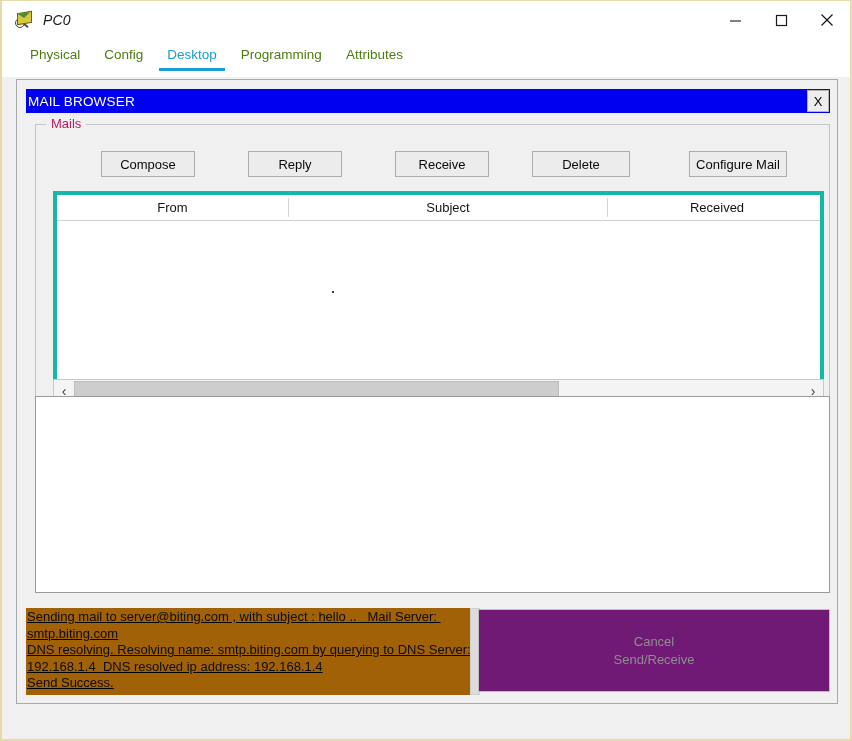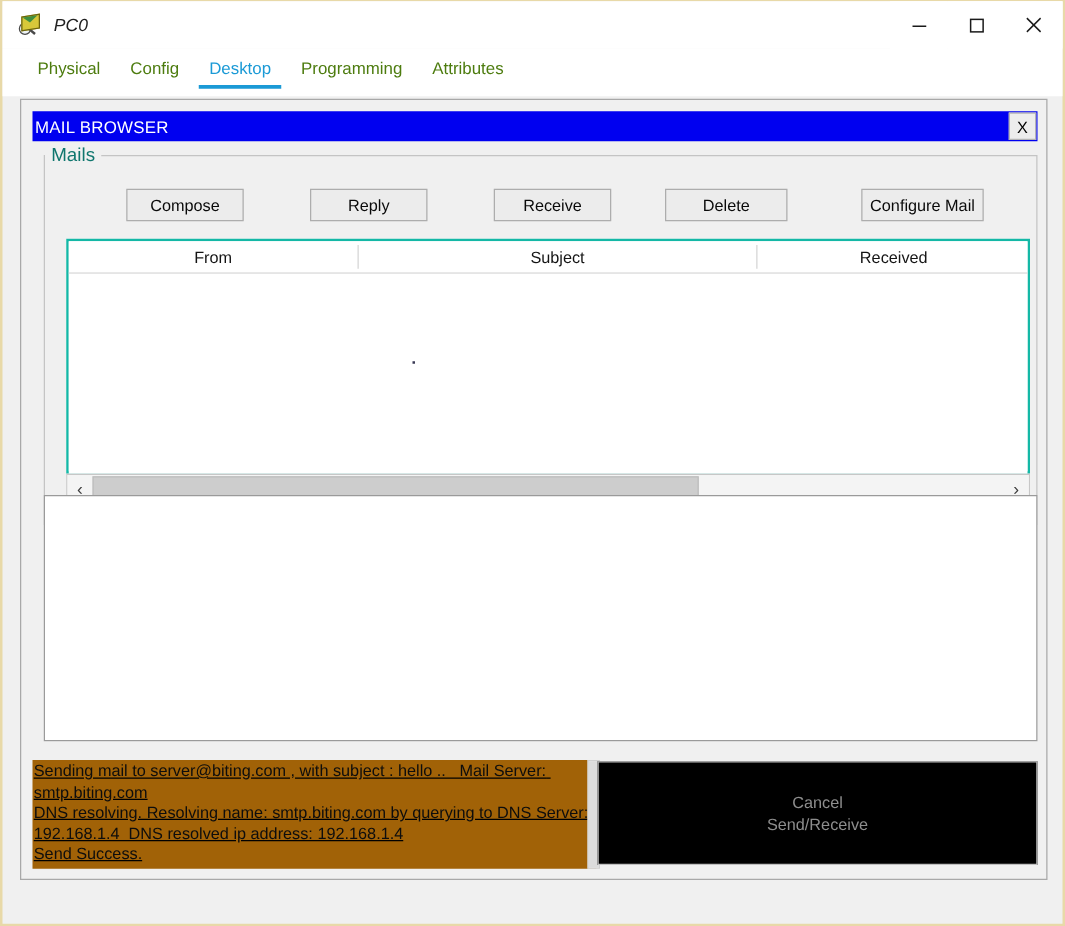--- a/index.html
+++ b/index.html
@@ -182,26 +182,26 @@
     position: absolute;
     left: 18px;
     top: 44px;
     width: 795px;
     height: 296px;
     border: 1px solid #c4c4c4;
     box-sizing: border-box;
   }
   .groupbox-legend {
     position: absolute;
-    left: 0;
+    left: 10px;
     top: -9px;
     background: #f0f0f0;
     padding: 0 5px;
-    font-size: 15px;
-    color: #0f766e;
+    font-size: 13px;
+    color: #be185d;
   }
 
   
   .btnrow {
     position: absolute;
     left: 0;
     top: 26px;
     width: 100%;
     height: 28px;
   }
@@ -222,21 +222,21 @@
   }
 
   
   .mailtable {
     position: absolute;
     left: 17px;
     top: 66px;
     width: 771px;
     height: 188px;
     background: #ffffff;
-    border: 2px solid #14b8a6;
+    border: 4px solid #14b8a6;
     box-sizing: border-box;
   }
   .mt-head {
     position: relative;
     height: 25px;
     border-bottom: 1px solid #d2d2d2;
     background: #ffffff;
   }
   .mt-col {
     position: absolute;
@@ -357,21 +357,21 @@
     background: #dcdcdc;
   }
 
   
   .cancelbtn {
     position: absolute;
     left: 461px;
     top: 529px;
     width: 352px;
     height: 83px;
-    background: #000000;
+    background: #701a75;
     border: 1px solid #c0c0c0;
     box-sizing: border-box;
     display: flex;
     flex-direction: column;
     align-items: center;
     justify-content: center;
     color: #8e8e8e;
     font-size: 13px;
     line-height: 18px;
     text-align: center;

